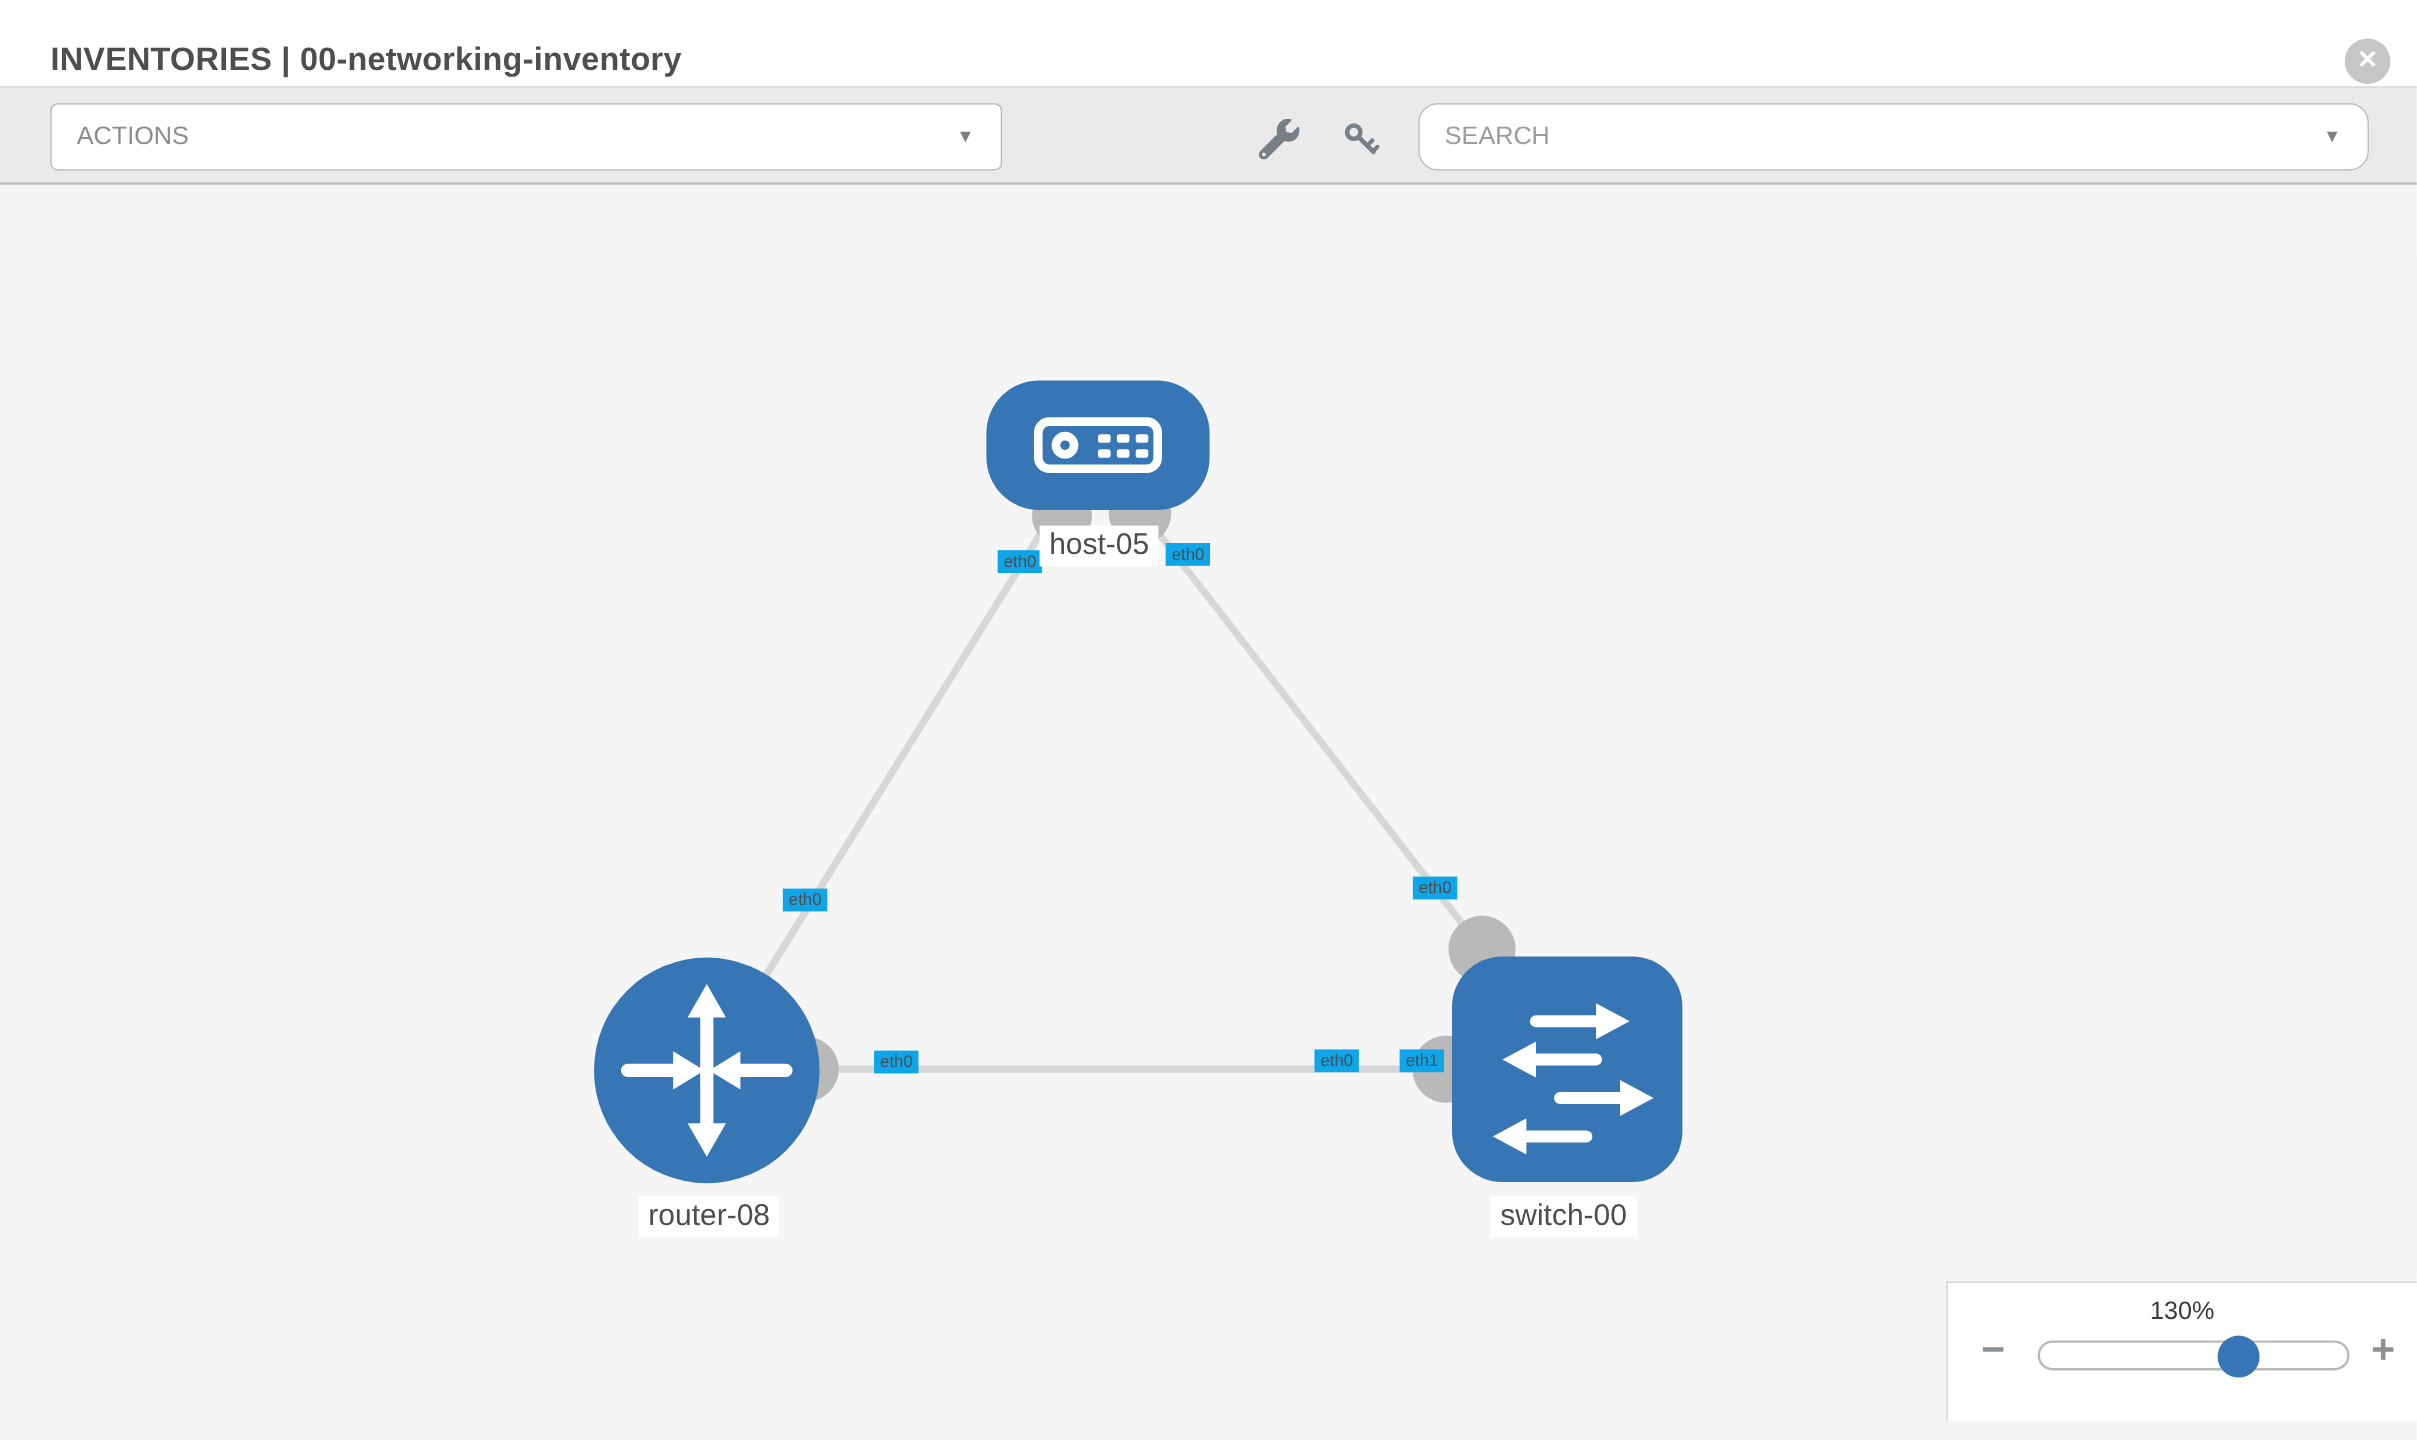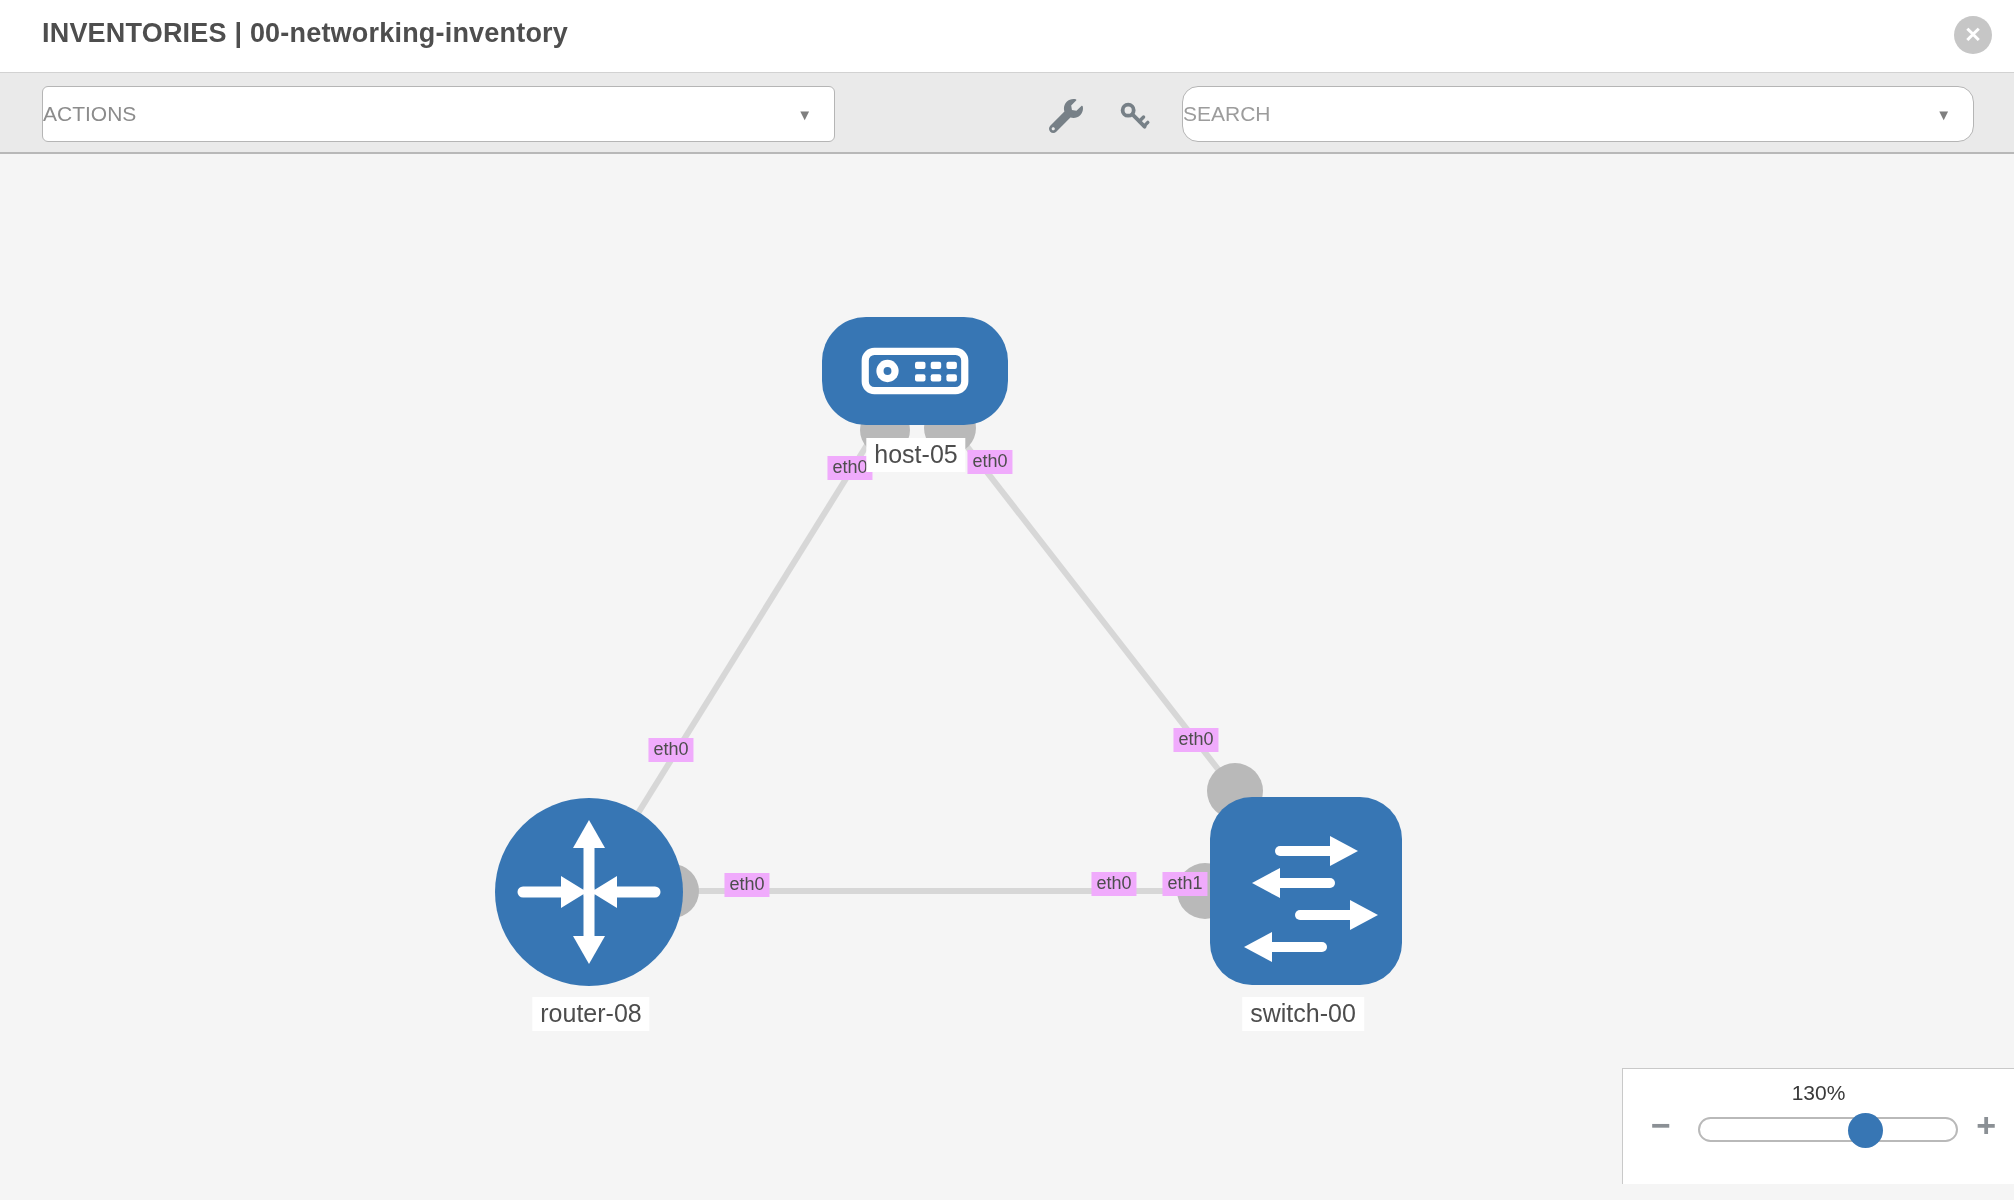--- a/index.html
+++ b/index.html
@@ -1,32 +1,32 @@
 <!DOCTYPE html>
 <html><head>
 <meta charset="utf-8">
 <style>
   * { margin:0; padding:0; box-sizing:border-box; }
   html,body { width:2014px; height:1200px; overflow:hidden; }
   body { font-family:"Liberation Sans", sans-serif; background:#ffffff; }
   .app { position:relative; width:2014px; height:1200px; background:#ffffff; }
 
   
-  .titlebar { position:absolute; left:0; top:0; width:2014px; height:72px; background:#ffffff; }
+  .titlebar { position:absolute; left:0; top:16px; width:2014px; height:72px; background:#ffffff; }
   .titlebar .title { position:absolute; left:42px; top:18px; font-size:27px; font-weight:bold; color:#4e4e4e; letter-spacing:0.2px; }
   .close-btn { position:absolute; right:22px; top:16px; width:38px; height:38px; border-radius:50%;
                background:#c6c6c6; color:#ffffff; font-size:21px; font-weight:bold; line-height:38px;
                text-align:center; cursor:pointer; }
 
   
   .toolbar { position:absolute; left:0; top:72px; width:2014px; height:82px; background:#eaeaea;
              border-top:1px solid #d2d2d2; border-bottom:2px solid #b8b8b8; }
   .select-box { position:absolute; top:13px; height:56px; background:#ffffff; border:1px solid #b5b5b5;
                 border-radius:6px; display:flex; align-items:center; cursor:pointer; }
-  .select-box .sel-label { font-size:21px; }
+  .select-box .sel-label { font-size:21px; padding-left:21px; }
   .select-box .caret { position:absolute; right:22px; top:50%; transform:translateY(-50%);
                        font-size:15px; color:#7f7f7f; }
   .actions-box { left:42px; width:793px; }
   .actions-box .sel-label { color:#8c8c8c; }
   .search-box { left:1182px; width:792px;border-radius:16px; }
   .search-box .sel-label { color:#9c9c9c; }
   .tool-icon { position:absolute; top:26px; width:34px; height:34px; cursor:pointer; }
   .tool-icon svg { width:100%; height:100%; }
   .wrench-btn { left:1049px; }
   .key-btn { left:1117px; }
@@ -38,22 +38,22 @@
   .port { fill:#b9b9b9; }
 
   .node { position:absolute; background:#3776b4; display:flex; align-items:center; justify-content:center; cursor:pointer; }
   .node svg { display:block; }
   .node-host   { left:822px; top:163px; width:186px; height:108px; border-radius:44px; }
   .node-router { left:495px; top:644px; width:188px; height:188px; border-radius:50%; }
   .node-switch { left:1210px; top:643px; width:192px; height:188px; border-radius:42px; }
 
   .node-label { position:absolute; transform:translate(-50%,-50%); background:#ffffff; color:#4d4d4d;
                 font-size:25px; padding:2px 8px 3px 8px; white-space:nowrap; }
-  .eth-label  { position:absolute; transform:translate(-50%,-50%); background:#f0abfc; color:#4d4d4d;
-                font-size:18px; padding:1px 5px 2px 5px; white-space:nowrap;text-align:right; }
+  .eth-label  { position:absolute; transform:translate(-50%,-50%); background:#0ea5e9; color:#4d4d4d;
+                font-size:14px; padding:1px 5px 2px 5px; white-space:nowrap;text-align:right; }
 
   
   .zoom-panel { position:absolute; right:0; bottom:16px; width:392px; height:116px; background:#ffffff;
                 border-left:1px solid #c9c9c9; border-top:1px solid #c9c9c9; }
   .zoom-level { position:absolute; left:0; top:12px; width:100%; text-align:center; font-size:21px; color:#3a3a3a; }
   .zoom-minus, .zoom-plus { position:absolute; top:36px; font-size:34px; font-weight:bold; color:#8b9095;
                 line-height:40px; cursor:pointer; }
   .zoom-minus { left:28px; }
   .zoom-plus  { right:18px; }
   .zoom-track { position:absolute; left:75px; top:48px; width:260px; height:25px; background:#ffffff;

